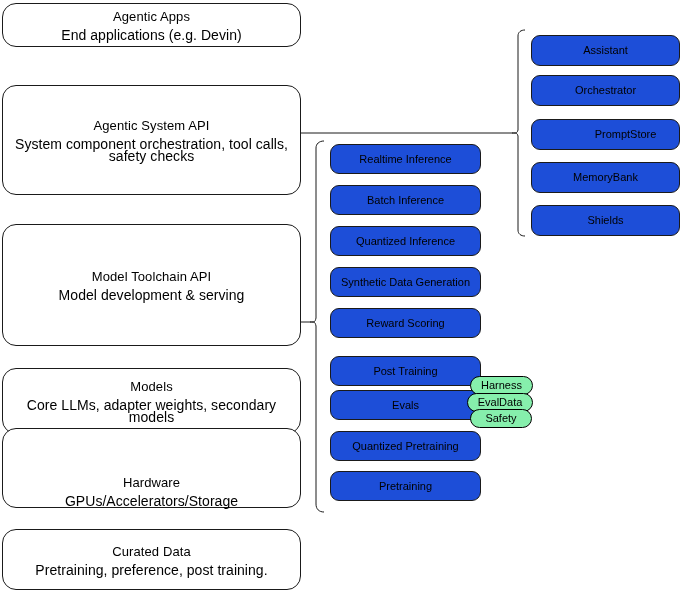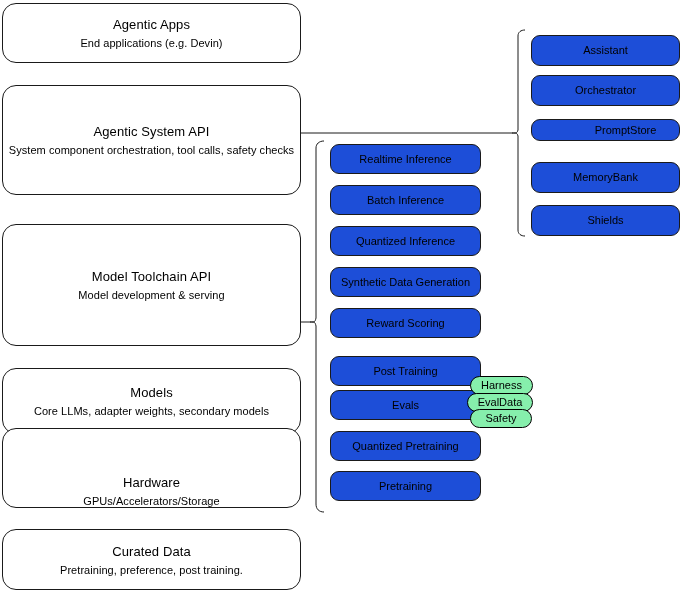--- a/index.html
+++ b/index.html
@@ -30,21 +30,21 @@
   }
   .stack-box {
     border-radius: 14px;
   }
   .stack-box .title {
     font-size: 13px;
     line-height: 16px;
     letter-spacing: 0.1px;
   }
   .stack-box .subtitle {
-    font-size: 11px;
+    font-size: 14px;
     line-height: 12px;
     margin-top: 4px;
     letter-spacing: 0.05px;
   }
   .chip {
     position: absolute;
     box-sizing: border-box;
     border: 1px solid #1a1a1a;
     border-radius: 9px;
     background: #1d4ed8;
@@ -76,21 +76,21 @@
   .connector svg {
     display: block;
     overflow: visible;
   }
 </style>
 </head>
 <body>
 
 <div id="canvas">
 
-  <div class="box stack-box" style="left:2px; top:3px; width:299px; height:60px;">
+  <div class="box stack-box" style="left:2px; top:3px; width:299px; height:44px;">
     <div class="title">Agentic Apps</div>
     <div class="subtitle">End applications (e.g. Devin)</div>
   </div>
 
   <div class="box stack-box" style="left:2px; top:85px; width:299px; height:110px;">
     <div class="title">Agentic System API</div>
     <div class="subtitle">System component orchestration, tool calls, safety checks</div>
   </div>
 
   <div class="box stack-box" style="left:2px; top:224px; width:299px; height:122px;">
@@ -166,21 +166,21 @@
   <div class="pill" style="left:470px; top:409px; width:62px; height:19px;">
     <span>Safety</span>
   </div>
 
   <div class="chip" style="left:531px; top:35px; width:149px; height:31px;">
     <span>Assistant</span>
   </div>
   <div class="chip" style="left:531px; top:75px; width:149px; height:31px;">
     <span>Orchestrator</span>
   </div>
-  <div class="chip" style="left:531px; top:119px; width:149px; height:22px;padding-left:40px;">
+  <div class="chip" style="left:531px; top:119px; width:149px; height:31px;padding-left:40px;">
     <span>PromptStore</span>
   </div>
   <div class="chip" style="left:531px; top:162px; width:149px; height:31px;">
     <span>MemoryBank</span>
   </div>
   <div class="chip" style="left:531px; top:205px; width:149px; height:31px;">
     <span>Shields</span>
   </div>
 
 </div>

